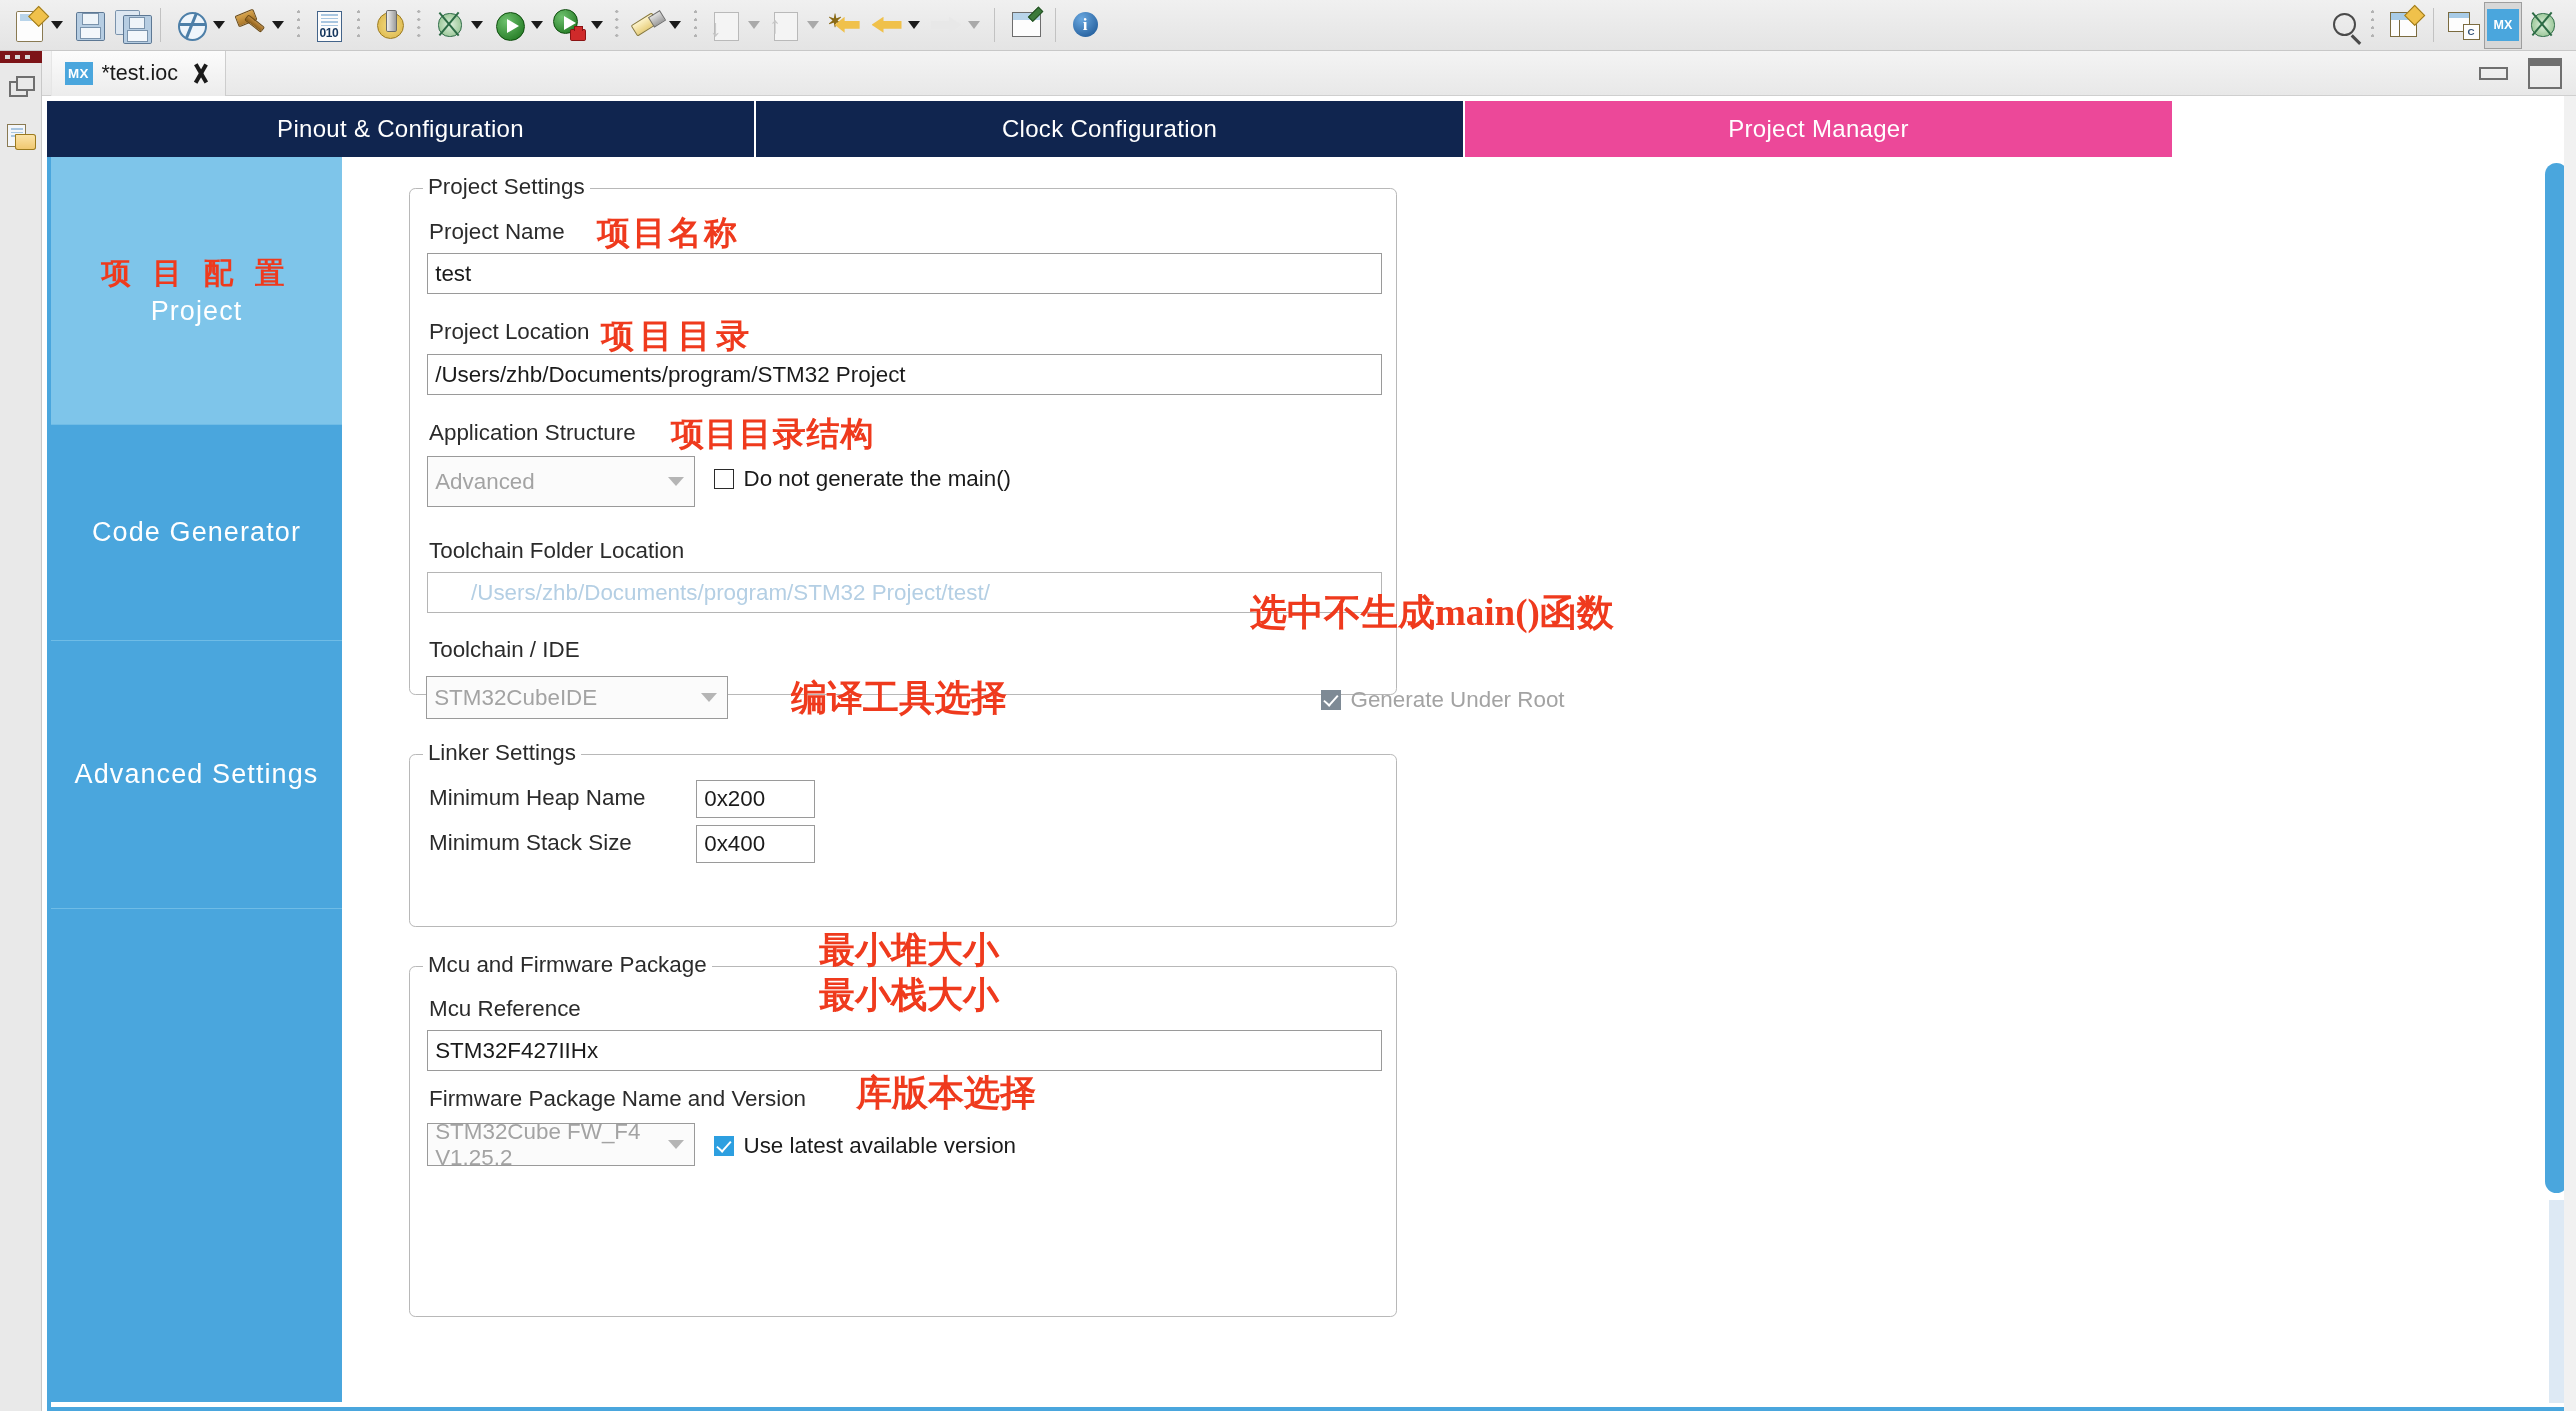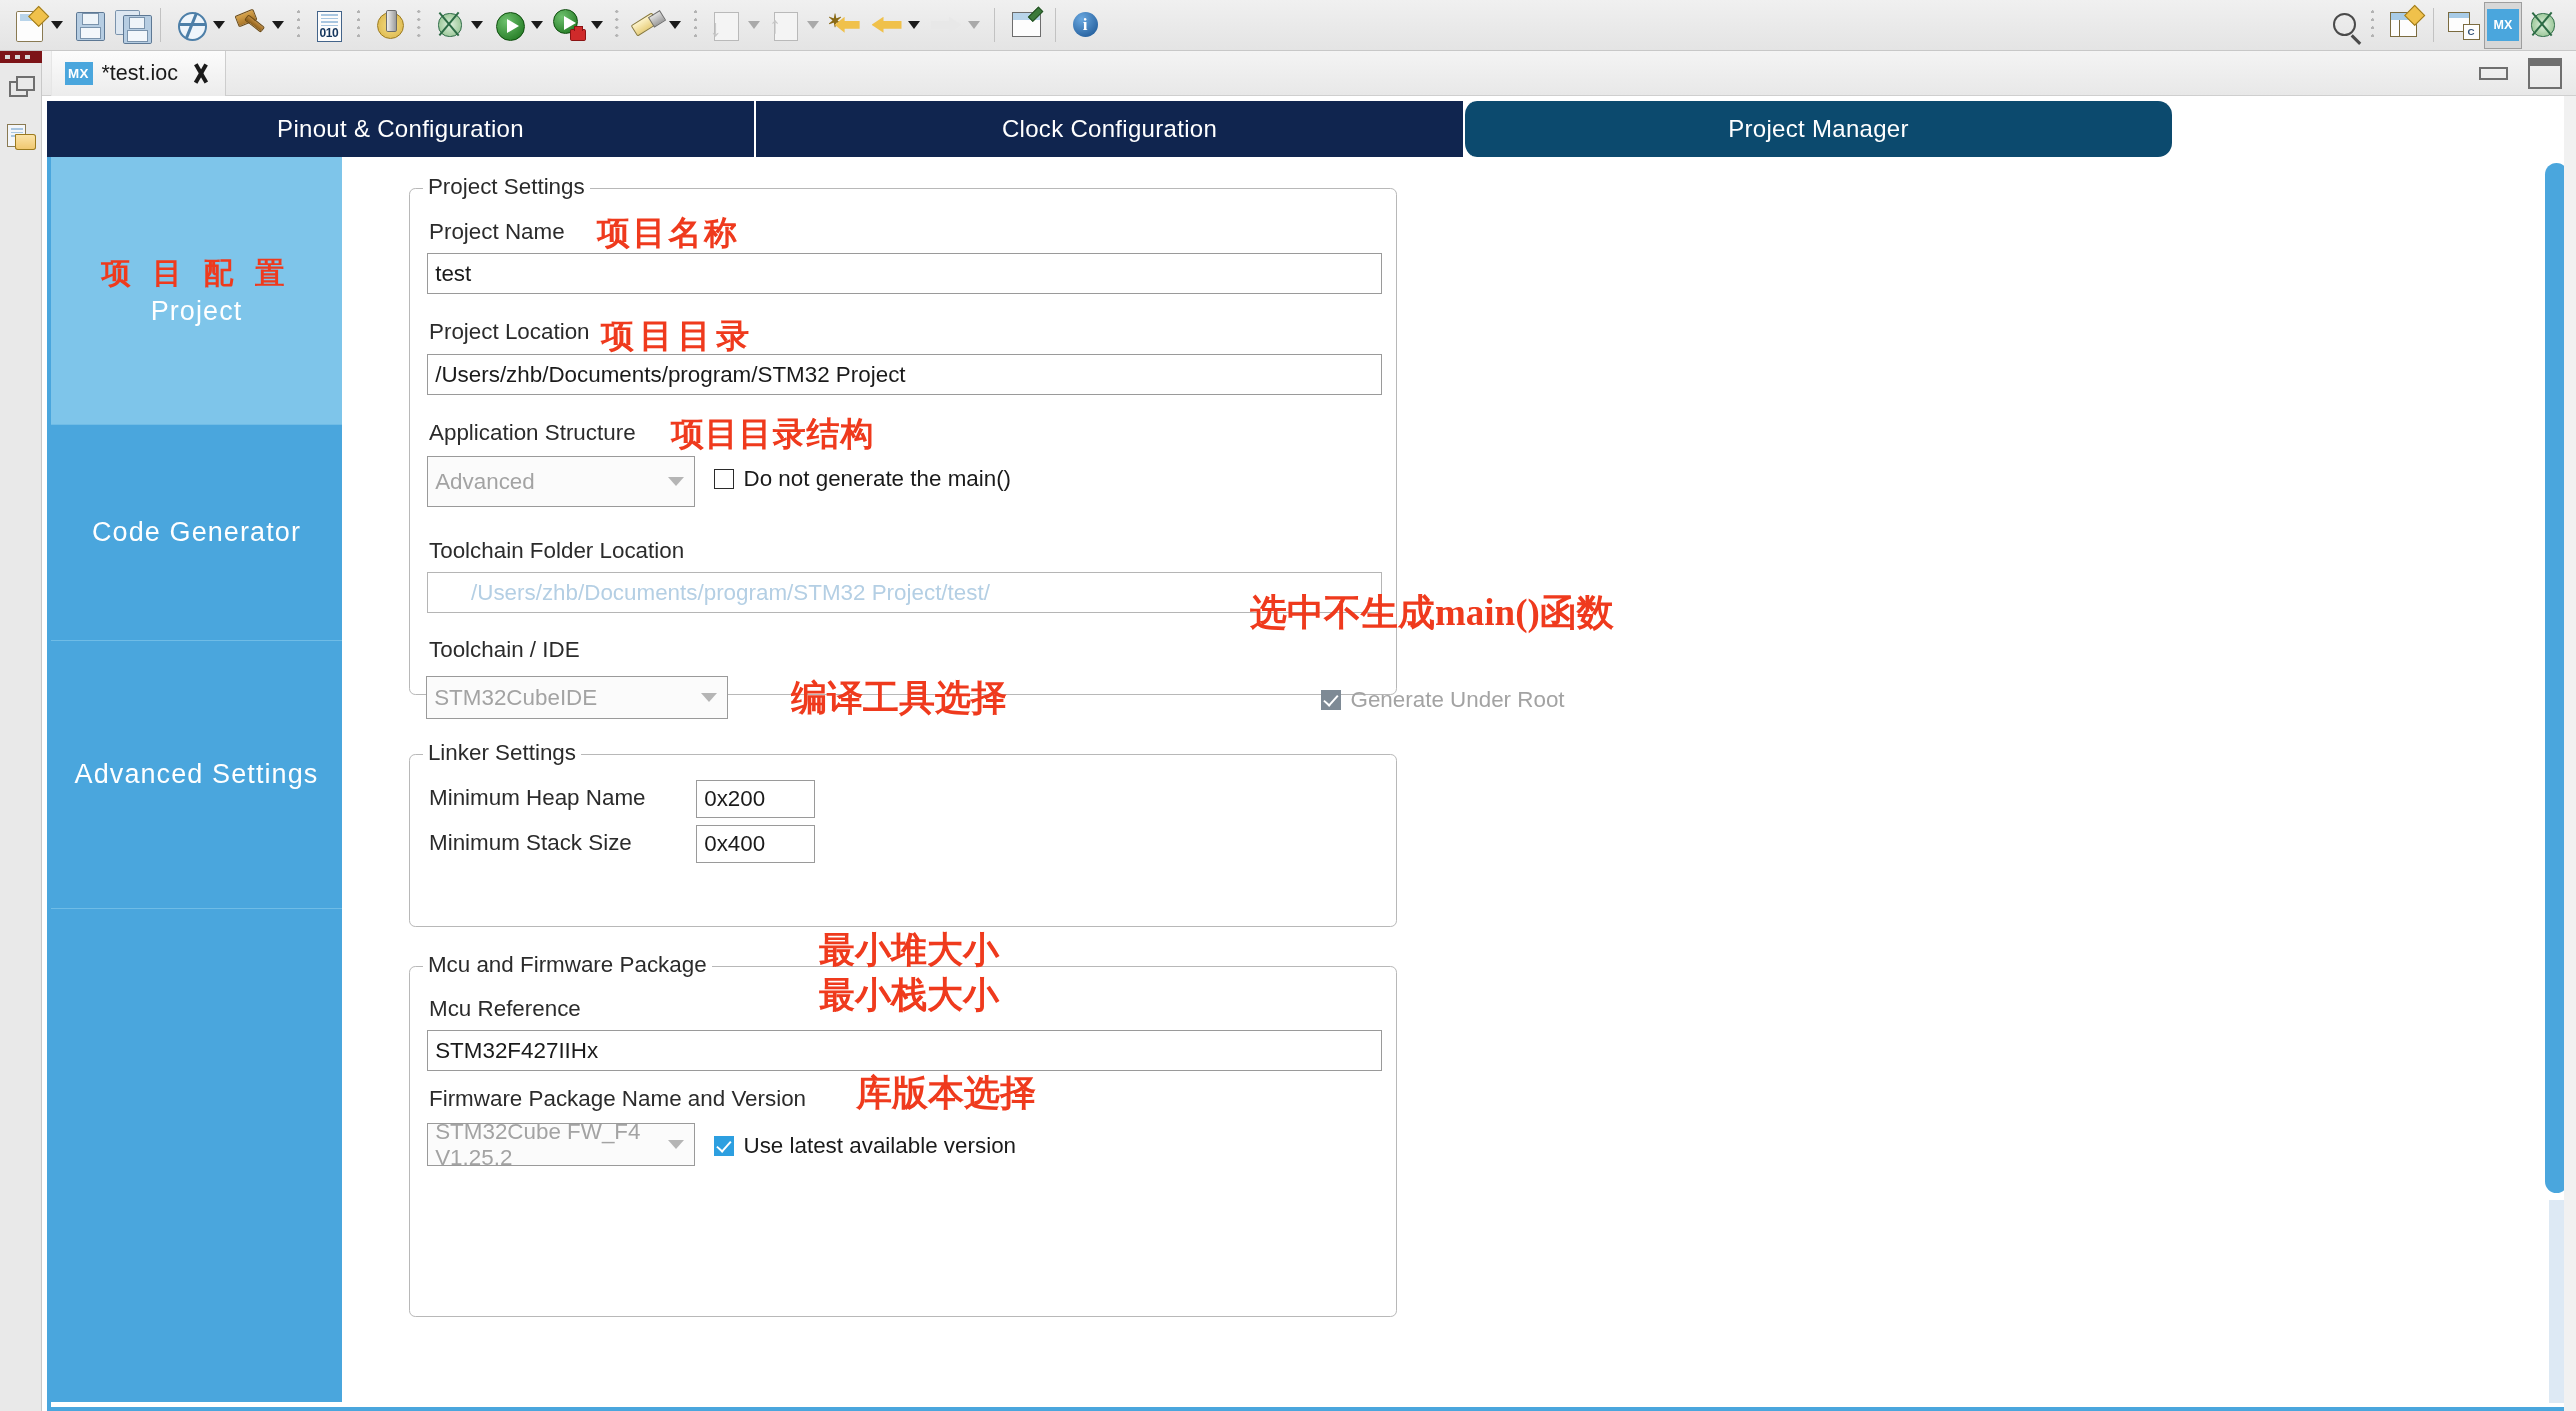--- a/index.html
+++ b/index.html
@@ -290,21 +290,21 @@
   
   .nav-tabs {
     position:absolute; left:47px; top:101px; width:2125px; height:56px;
     display:flex;
   }
   .nav-tab {
     flex:1; background:#10254f; color:#ffffff;
     display:flex; align-items:center; justify-content:center;
     font-size:24px; letter-spacing:0.3px;
   }
-  .nav-tab.sel { background:#0c4a6e;border-radius:14px; }
+  .nav-tab.sel { background:#ec4899; }
   .nav-tab + .nav-tab { border-left:2.7px solid #ffffff; }
   .nav-tab.sel + .nav-tab { border-left:none; }
 
   
   .content {
     position:absolute; left:47px; top:157px; width:2529px; height:1254px;
     background:#ffffff; box-sizing:border-box;
   }
   .content-inner {
     position:absolute; left:0; top:0; right:0; bottom:0;

